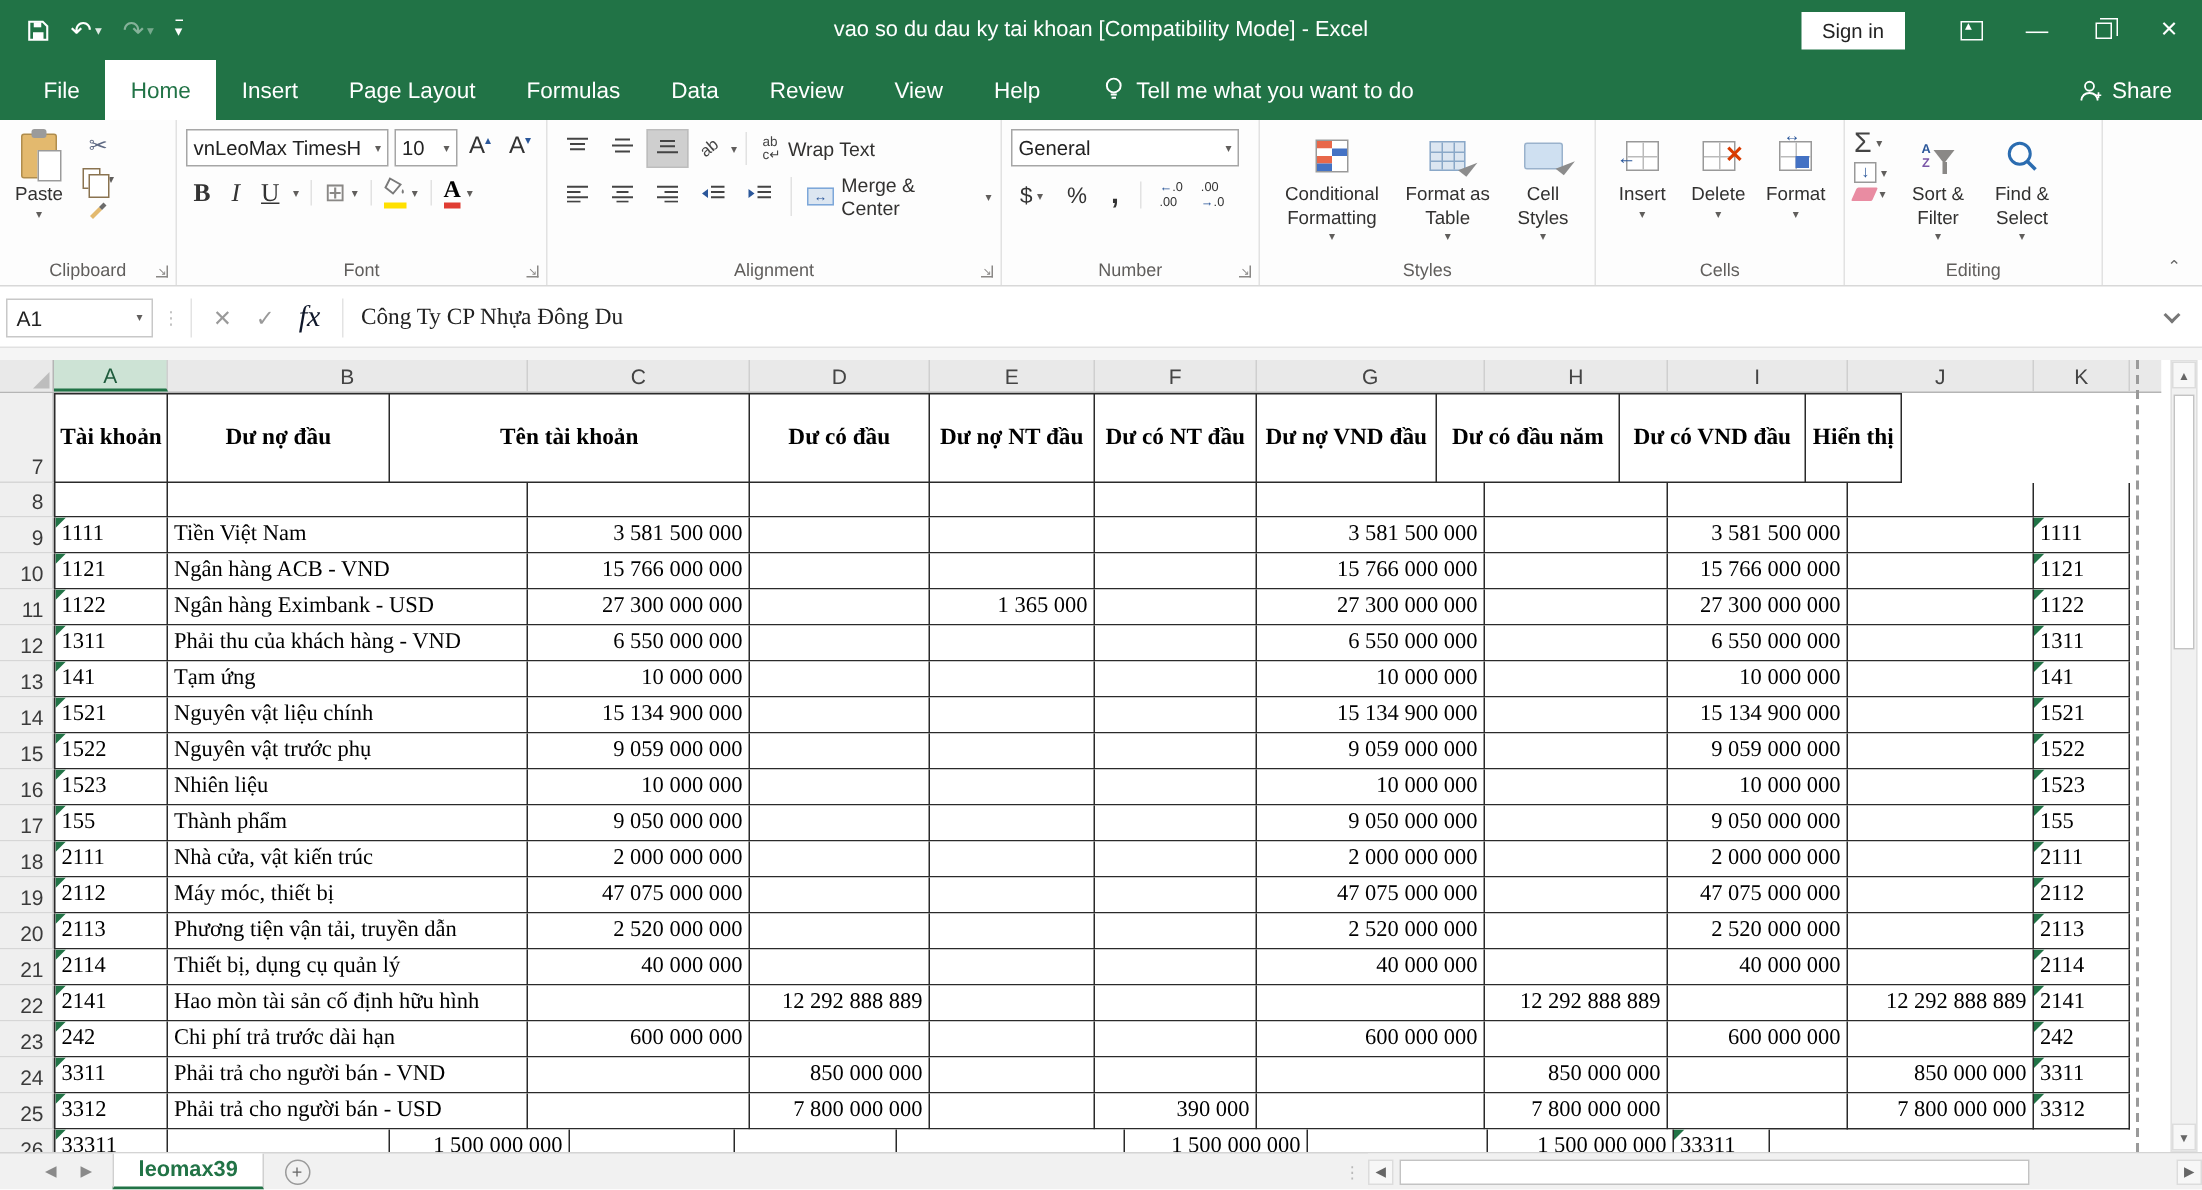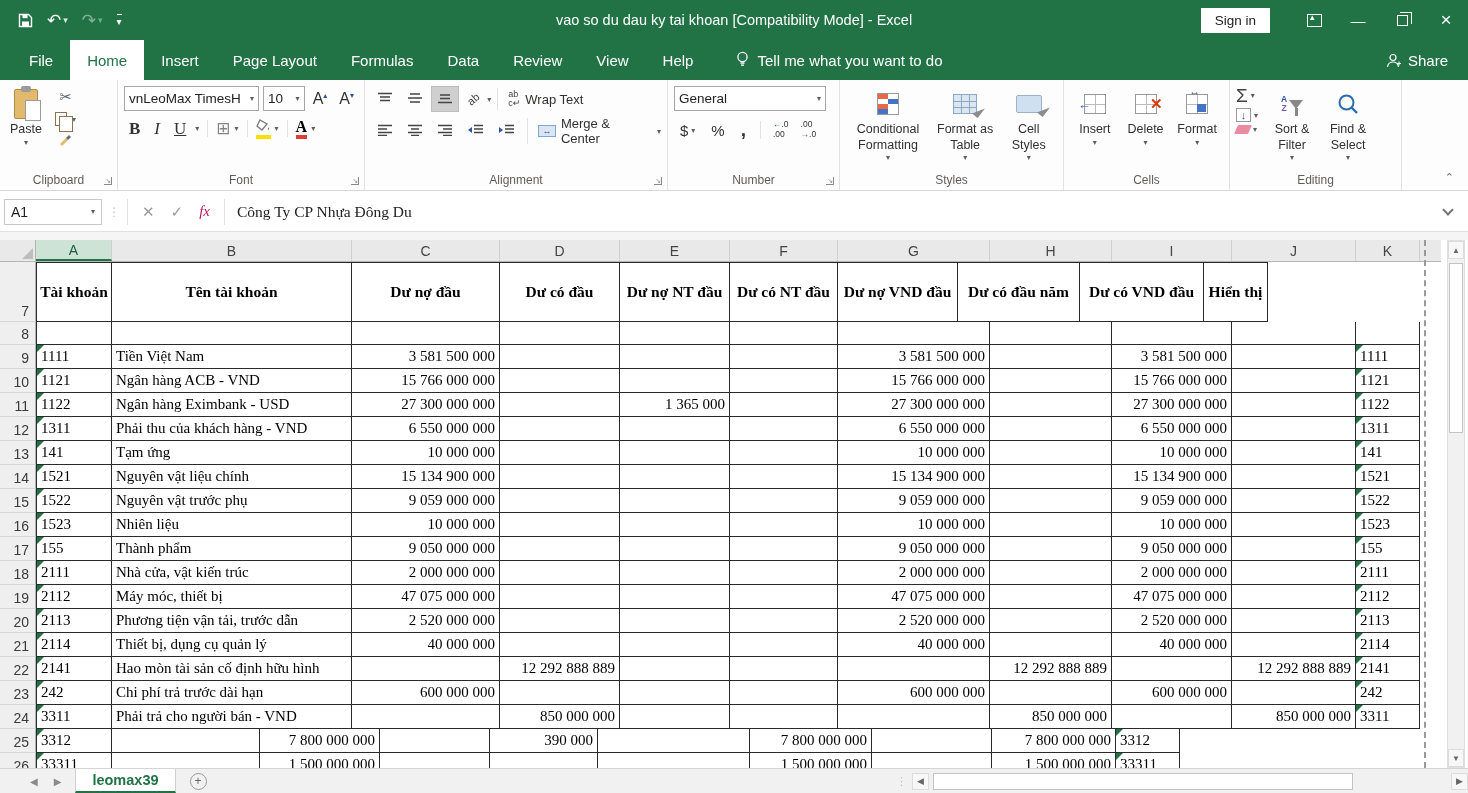--- a/index.html
+++ b/index.html
@@ -104,21 +104,21 @@
   .az-letters .a { color:#2b579a; } .az-letters .z { color:#7b57a8; }
   .funnel { width:0; height:0; border-left:7px solid transparent; border-right:7px solid transparent; border-top:9px solid #8a8886; position:relative; margin-left:2px; }
   .funnel:after { content:""; position:absolute; left:-1.5px; top:-1px; width:3px; height:8px; background:#8a8886; }
   .collapse-chevron { position:absolute; right:14px; bottom:6px; color:#666; font-size:11px; }
 
   
   .formulabar { position:absolute; top:192px; left:0; width:1468px; height:40px; background:#fff; border-bottom:1px solid #e1e1e1; display:flex; align-items:center; }
   .namebox { width:98px; height:26px; border:1px solid #c8c8c8; margin-left:4px; display:flex; align-items:center; justify-content:space-between; padding:0 6px; font-size:14px; color:#222; }
   .fb-dots { color:#c0c0c0; font-size:12px; margin:0 6px; letter-spacing:1px; }
   .fb-btns { display:flex; align-items:center; gap:16px; border:1px solid #e3e3e3; border-top:none; border-bottom:none; padding:4px 14px; color:#9a9a9a; font-size:15px; height:26px; }
-  .fb-fx { font-family:"Liberation Serif", serif; font-style:italic; color:#be185d; font-size:15px; }
+  .fb-fx { font-family:"Liberation Serif", serif; font-style:italic; color:#0f172a; font-size:20px; }
   .fb-content { flex:1; font-family:"Liberation Serif", serif; font-size:15.5px; color:#222; padding-left:12px; }
   .fb-chevron { width:40px; display:flex; justify-content:center; }
   .chev-down { width:8px; height:8px; border-right:2px solid #777; border-bottom:2px solid #777; transform:rotate(45deg); margin-top:-4px; }
   .fb-gap { position:absolute; top:232px; left:0; width:1468px; height:8px; background:#f5f5f5; }
 
   
   .gridarea { position:absolute; top:240px; left:0; width:1441px; height:528px; background:#fff; overflow:hidden; }
   .colhdr-row { display:flex; height:22px; background:#e9e9e9; border-bottom:1px solid #b5b5b5; }
   .corner { width:36px; border-right:1px solid #b5b5b5; position:relative; background:#e9e9e9; }
   .corner:after { content:""; position:absolute; right:2px; bottom:2px; border-left:11px solid transparent; border-bottom:11px solid #bdbdbd; }
@@ -492,22 +492,22 @@
           <div class="colhdr" style="width: 122px;">H</div>
           <div class="colhdr" style="width: 120px;">I</div>
           <div class="colhdr" style="width: 124px;">J</div>
           <div class="colhdr" style="width: 64px;">K</div>
         </span>
     </div>
     <div id="grid-rows">
         <div class="exrow">
           <div class="rownum" style="height: 60px;">7</div>
           <div class="cell first hdr" style="width: 76px; height: 60px;">Tài khoản</div>
+          <div class="cell hdr" style="width: 148px; height: 60px;">Dư nợ đầu</div>
           <div class="cell hdr" style="width: 240px; height: 60px;">Tên tài khoản</div>
-          <div class="cell hdr" style="width: 148px; height: 60px;">Dư nợ đầu</div>
           <div class="cell hdr" style="width: 120px; height: 60px;">Dư có đầu</div>
           <div class="cell hdr" style="width: 110px; height: 60px;">Dư nợ NT đầu</div>
           <div class="cell hdr" style="width: 108px; height: 60px;">Dư có NT đầu</div>
           <div class="cell hdr" style="width: 120px; height: 60px;">Dư nợ VND đầu</div>
           <div class="cell hdr" style="width: 122px; height: 60px;">Dư có đầu năm</div>
           <div class="cell hdr" style="width: 124px; height: 60px;">Dư có VND đầu</div>
           <div class="cell hdr" style="width: 64px; height: 60px;">Hiển thị</div>
         </div>
         <div class="exrow">
           <div class="rownum" style="height: 23px;">8</div>
@@ -673,21 +673,21 @@
           <div class="cell num" style="width: 108px; height: 24px;"></div>
           <div class="cell num" style="width: 152px; height: 24px;">47 075 000 000</div>
           <div class="cell num" style="width: 122px; height: 24px;"></div>
           <div class="cell num" style="width: 120px; height: 24px;">47 075 000 000</div>
           <div class="cell num" style="width: 124px; height: 24px;"></div>
           <div class="cell txt tri" style="width: 64px; height: 24px;">2112</div>
         </div>
         <div class="exrow">
           <div class="rownum" style="height: 24px;">20</div>
           <div class="cell first txt tri" style="width: 76px; height: 24px;">2113</div>
-          <div class="cell txt" style="width: 240px; height: 24px;">Phương tiện vận tải, trước dẫn</div>
+          <div class="cell txt" style="width: 240px; height: 24px;">Phương tiện vận tải, truyền dẫn</div>
           <div class="cell num" style="width: 148px; height: 24px;">2 520 000 000</div>
           <div class="cell num" style="width: 120px; height: 24px;"></div>
           <div class="cell num" style="width: 110px; height: 24px;"></div>
           <div class="cell num" style="width: 108px; height: 24px;"></div>
           <div class="cell num" style="width: 152px; height: 24px;">2 520 000 000</div>
           <div class="cell num" style="width: 122px; height: 24px;"></div>
           <div class="cell num" style="width: 120px; height: 24px;">2 520 000 000</div>
           <div class="cell num" style="width: 124px; height: 24px;"></div>
           <div class="cell txt tri" style="width: 64px; height: 24px;">2113</div>
         </div>
@@ -743,20 +743,21 @@
           <div class="cell num" style="width: 108px; height: 24px;"></div>
           <div class="cell num" style="width: 152px; height: 24px;"></div>
           <div class="cell num" style="width: 122px; height: 24px;">850 000 000</div>
           <div class="cell num" style="width: 120px; height: 24px;"></div>
           <div class="cell num" style="width: 124px; height: 24px;">850 000 000</div>
           <div class="cell txt tri" style="width: 64px; height: 24px;">3311</div>
         </div>
         <div class="exrow">
           <div class="rownum" style="height: 24px;">25</div>
           <div class="cell first txt tri" style="width: 76px; height: 24px;">3312</div>
+          <div class="cell txt" style="width: 240px; height: 24px;">Phải trả cho người bán - USD</div>
           <div class="cell num" style="width: 148px; height: 24px;"></div>
           <div class="cell num" style="width: 120px; height: 24px;">7 800 000 000</div>
           <div class="cell num" style="width: 110px; height: 24px;"></div>
           <div class="cell num" style="width: 108px; height: 24px;">390 000</div>
           <div class="cell num" style="width: 152px; height: 24px;"></div>
           <div class="cell num" style="width: 122px; height: 24px;">7 800 000 000</div>
           <div class="cell num" style="width: 120px; height: 24px;"></div>
           <div class="cell num" style="width: 124px; height: 24px;">7 800 000 000</div>
           <div class="cell txt tri" style="width: 64px; height: 24px;">3312</div>
         </div>

